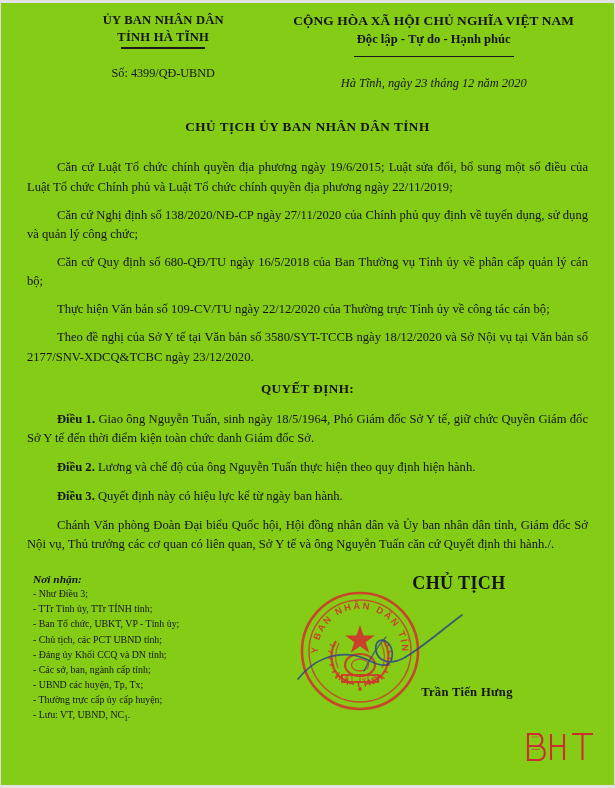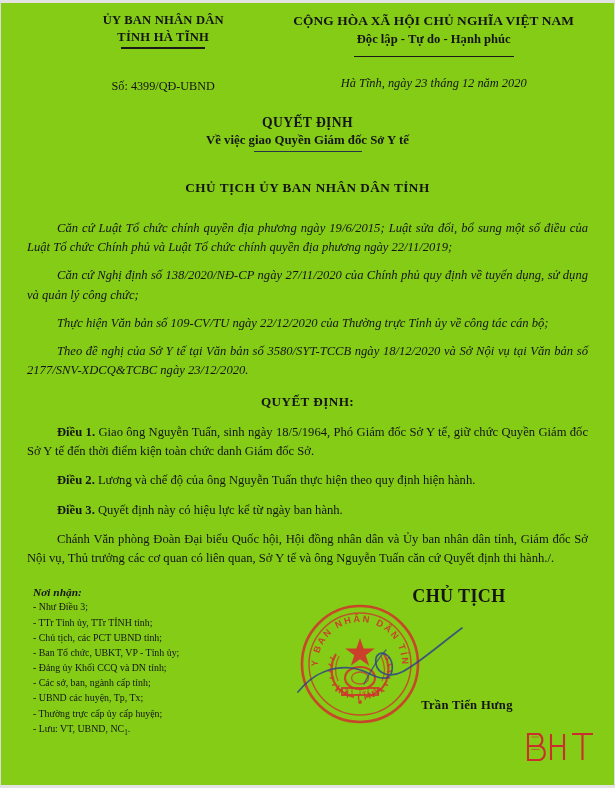--- a/index.html
+++ b/index.html
@@ -74,21 +74,21 @@
     margin-top: 1px;
   }
   .rule-short {
     width: 84px;
     height: 1.6px;
     background: #1a1a1a;
     margin: 2px auto 0 auto;
   }
   .docnum {
     font-size: 12.2px;
-    margin-top: 30px;
+    margin-top: 17px;
     text-align: center;
   }
   .place-date {
     font-style: italic;
     font-size: 12.4px;
     margin-top: 19px;
     text-align: center;
   }
 
   
@@ -123,21 +123,20 @@
   
   .body-block {
     margin-top: 23px;
   }
   p.para {
     margin: 0 0 9px 0;
     font-size: 12.6px;
     line-height: 1.52;
     text-align: justify;
     text-indent: 30px;
-    font-style: italic;
   }
   p.para.upright {
     font-style: normal;
   }
   p.para:last-child { margin-bottom: 0; }
 
   .decide-word {
     text-align: center;
     font-weight: bold;
     font-size: 13.2px;
@@ -242,52 +241,48 @@
         <div class="rule-short"></div>
         <div class="docnum">Số: 4399/QĐ-UBND</div>
       </div>
       <div class="hdr-right">
         <div class="nation-name">CỘNG HÒA XÃ HỘI CHỦ NGHĨA VIỆT NAM</div>
         <div class="motto">Độc lập - Tự do - Hạnh phúc</div>
         <div class="place-date">Hà Tĩnh, ngày 23 tháng 12 năm 2020</div>
       </div>
     </div>
 
-    <div class="title-block">
-      <div class="doc-kind">QUYẾT ĐỊNH</div>
-      <div class="doc-subject">Về việc giao Quyền Giám đốc Sở Y tế</div>
-      <div class="rule-sub"></div>
-    </div>
 
     <div class="authority">CHỦ TỊCH ỦY BAN NHÂN DÂN TỈNH</div>
 
     <div class="body-block">
       <p class="para">Căn cứ Luật Tổ chức chính quyền địa phương ngày 19/6/2015; Luật sửa đổi, bổ sung một số điều của Luật Tổ chức Chính phủ và Luật Tổ chức chính quyền địa phương ngày 22/11/2019;</p>
       <p class="para">Căn cứ Nghị định số 138/2020/NĐ-CP ngày 27/11/2020 của Chính phủ quy định về tuyển dụng, sử dụng và quản lý công chức;</p>
+      <p class="para">Căn cứ Quy định số 680-QĐ/TU ngày 16/5/2018 của Ban Thường vụ Tỉnh ủy về phân cấp quản lý cán bộ;</p>
       <p class="para">Thực hiện Văn bản số 109-CV/TU ngày 22/12/2020 của Thường trực Tỉnh ủy về công tác cán bộ;</p>
       <p class="para">Theo đề nghị của Sở Y tế tại Văn bản số 3580/SYT-TCCB ngày 18/12/2020 và Sở Nội vụ tại Văn bản số 2177/SNV-XDCQ&amp;TCBC ngày 23/12/2020.</p>
     </div>
 
     <div class="decide-word">QUYẾT ĐỊNH:</div>
 
     <div class="arts">
       <p class="para upright"><span class="art-lbl">Điều 1.</span><span> Giao ông Nguyễn Tuấn, sinh ngày 18/5/1964, Phó Giám đốc Sở Y tế, giữ chức Quyền Giám đốc Sở Y tế đến thời điểm kiện toàn chức danh Giám đốc Sở.</span></p>
       <p class="para upright"><span class="art-lbl">Điều 2.</span><span> Lương và chế độ của ông Nguyễn Tuấn thực hiện theo quy định hiện hành.</span></p>
       <p class="para upright"><span class="art-lbl">Điều 3.</span><span> Quyết định này có hiệu lực kể từ ngày ban hành.</span></p>
       <p class="para upright">Chánh Văn phòng Đoàn Đại biểu Quốc hội, Hội đồng nhân dân và Ủy ban nhân dân tỉnh, Giám đốc Sở Nội vụ, Thủ trưởng các cơ quan có liên quan, Sở Y tế và ông Nguyễn Tuấn căn cứ Quyết định thi hành./.</p>
     </div>
 
     <div class="footer">
 
       <div class="recipients">
         <div class="recip-title">Nơi nhận:</div>
         <div class="recip-item">- Như Điều 3;</div>
         <div class="recip-item">- TTr Tỉnh ủy, TTr TỈNH tỉnh;</div>
+        <div class="recip-item">- Ban Tổ chức, UBKT, VP - Tỉnh ủy;</div>
         <div class="recip-item">- Chủ tịch, các PCT UBND tỉnh;</div>
-        <div class="recip-item">- Ban Tổ chức, UBKT, VP - Tỉnh ủy;</div>
         <div class="recip-item">- Đảng ủy Khối CCQ và DN tỉnh;</div>
         <div class="recip-item">- Các sở, ban, ngành cấp tỉnh;</div>
         <div class="recip-item">- UBND các huyện, Tp, Tx;</div>
         <div class="recip-item">- Thường trực cấp ủy cấp huyện;</div>
         <div class="recip-item"><span>- Lưu: VT, UBND, NC</span><sub>1</sub><span>.</span></div>
       </div>
 
       <div class="signblock">
         <div class="sign-role">CHỦ TỊCH</div>
 

